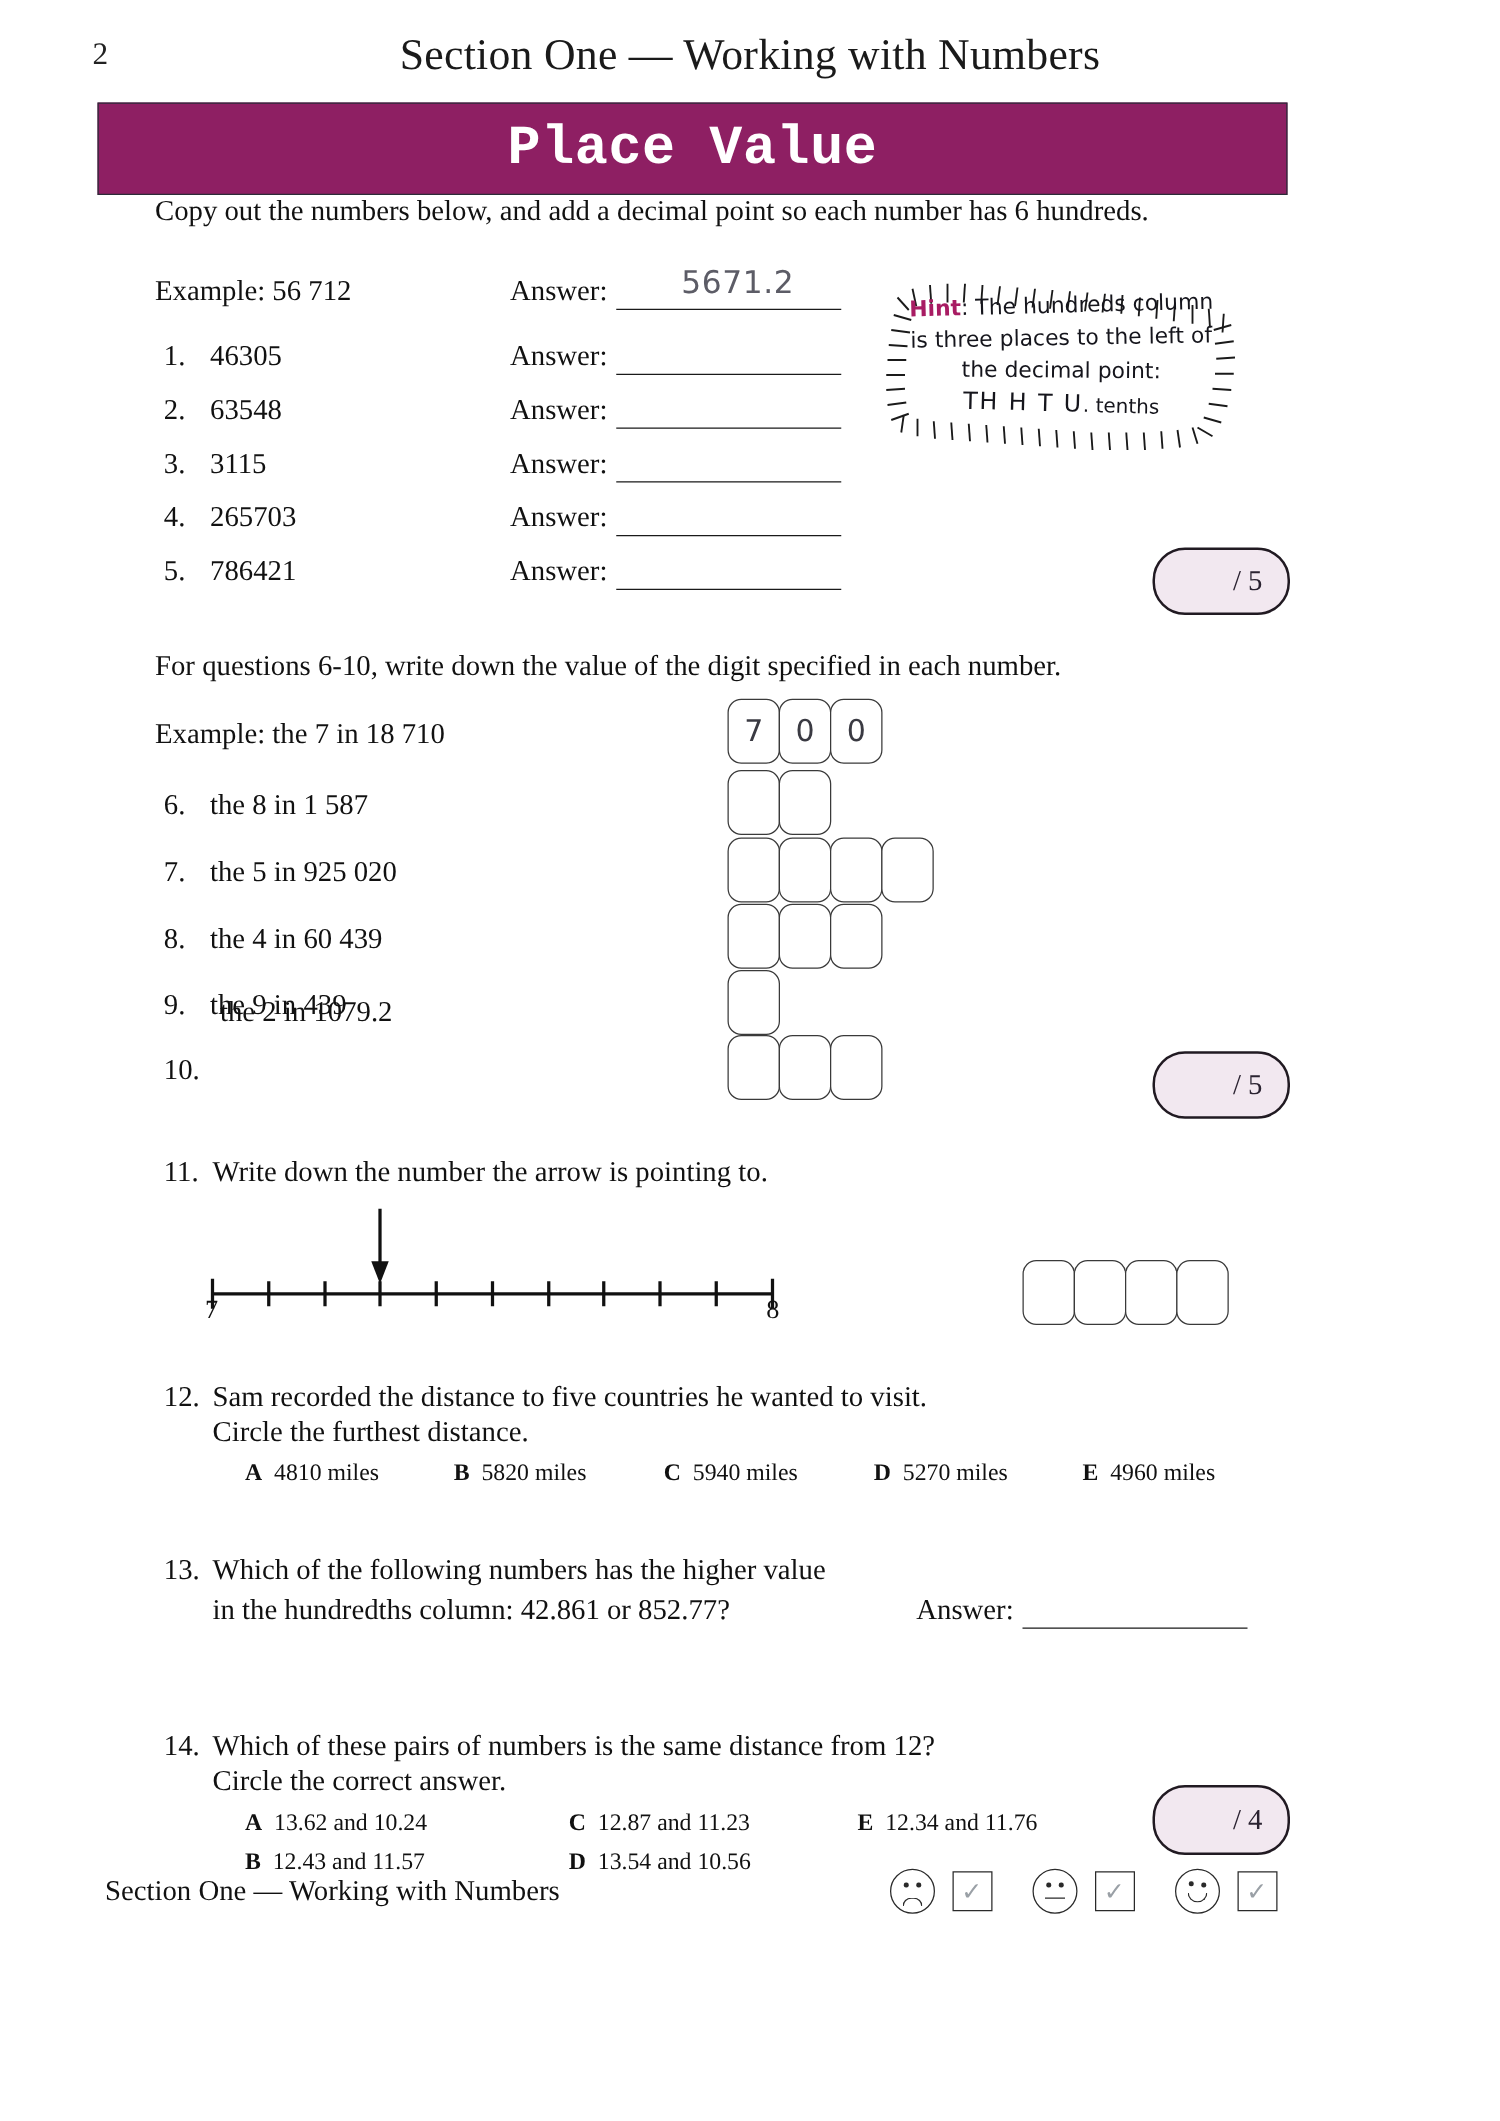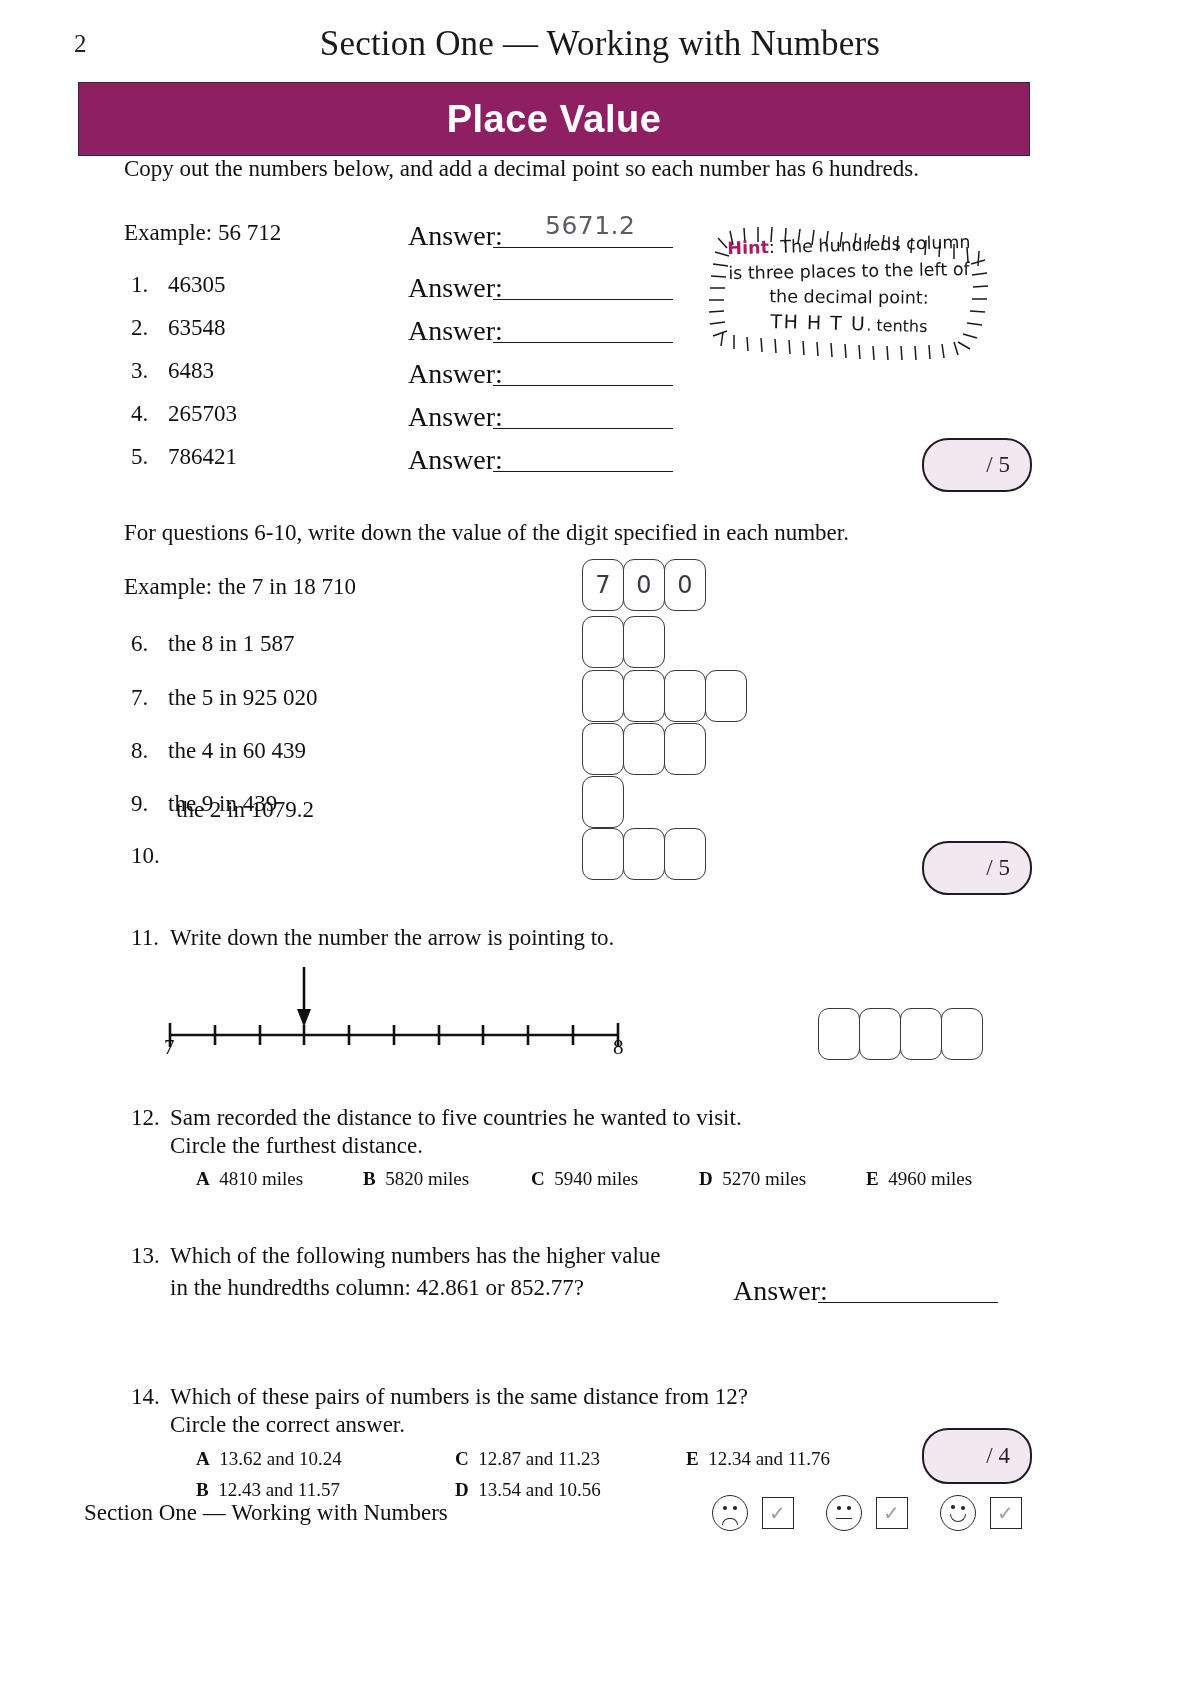--- a/index.html
+++ b/index.html
@@ -42,31 +42,31 @@
     height: 74px;
     background: #8e1f63;
     border: 1.5px solid #2b2b38;
     box-sizing: border-box;
     display: flex;
     align-items: center;
     justify-content: center;
   }
   .title-bar span {
     color: #ffffff;
-    font-family: Liberation Sans, sans-serif;
+    font-family: Liberation Mono, monospace;
     font-weight: bold;
-    font-size: 38px;
+    font-size: 44px;
     letter-spacing: .5px;
   }
   .intro {
     position: absolute;
     font-size: 23px;
   }
   .num { position: absolute; font-size: 23px; font-family: Liberation Serif, serif; }
-  .ansline-label { position: absolute; font-size: 28px; }
+  .ansline-label { position: absolute; font-size: 23px; }
   .rule {
     position: absolute;
     height: 0;
     border-bottom: 1.6px solid #1a1a1a;
   }
   .handwritten {
     position: absolute;
     font-family: "DejaVu Sans", sans-serif;
     font-size: 25px;
     color: #5c5c66;
@@ -218,21 +218,21 @@
 <div class="num" style="left:168px; top:272px;">46305</div>
 <div class="ansline-label" style="left:408px; top:272px;">Answer:</div>
 <div class="rule" style="left:493px; top:299px; width:180px;"></div>
 
 <div class="num" style="left:131px; top:315px;">2.</div>
 <div class="num" style="left:168px; top:315px;">63548</div>
 <div class="ansline-label" style="left:408px; top:315px;">Answer:</div>
 <div class="rule" style="left:493px; top:342px; width:180px;"></div>
 
 <div class="num" style="left:131px; top:358px;">3.</div>
-<div class="num" style="left:168px; top:358px;">6483</div>
+<div class="num" style="left:168px; top:358px;">3115</div>
 <div class="ansline-label" style="left:408px; top:358px;">Answer:</div>
 <div class="rule" style="left:493px; top:385px; width:180px;"></div>
 
 <div class="num" style="left:131px; top:401px;">4.</div>
 <div class="num" style="left:168px; top:401px;">265703</div>
 <div class="ansline-label" style="left:408px; top:401px;">Answer:</div>
 <div class="rule" style="left:493px; top:428px; width:180px;"></div>
 
 <div class="num" style="left:131px; top:444px;">5.</div>
 <div class="num" style="left:168px; top:444px;">786421</div>

